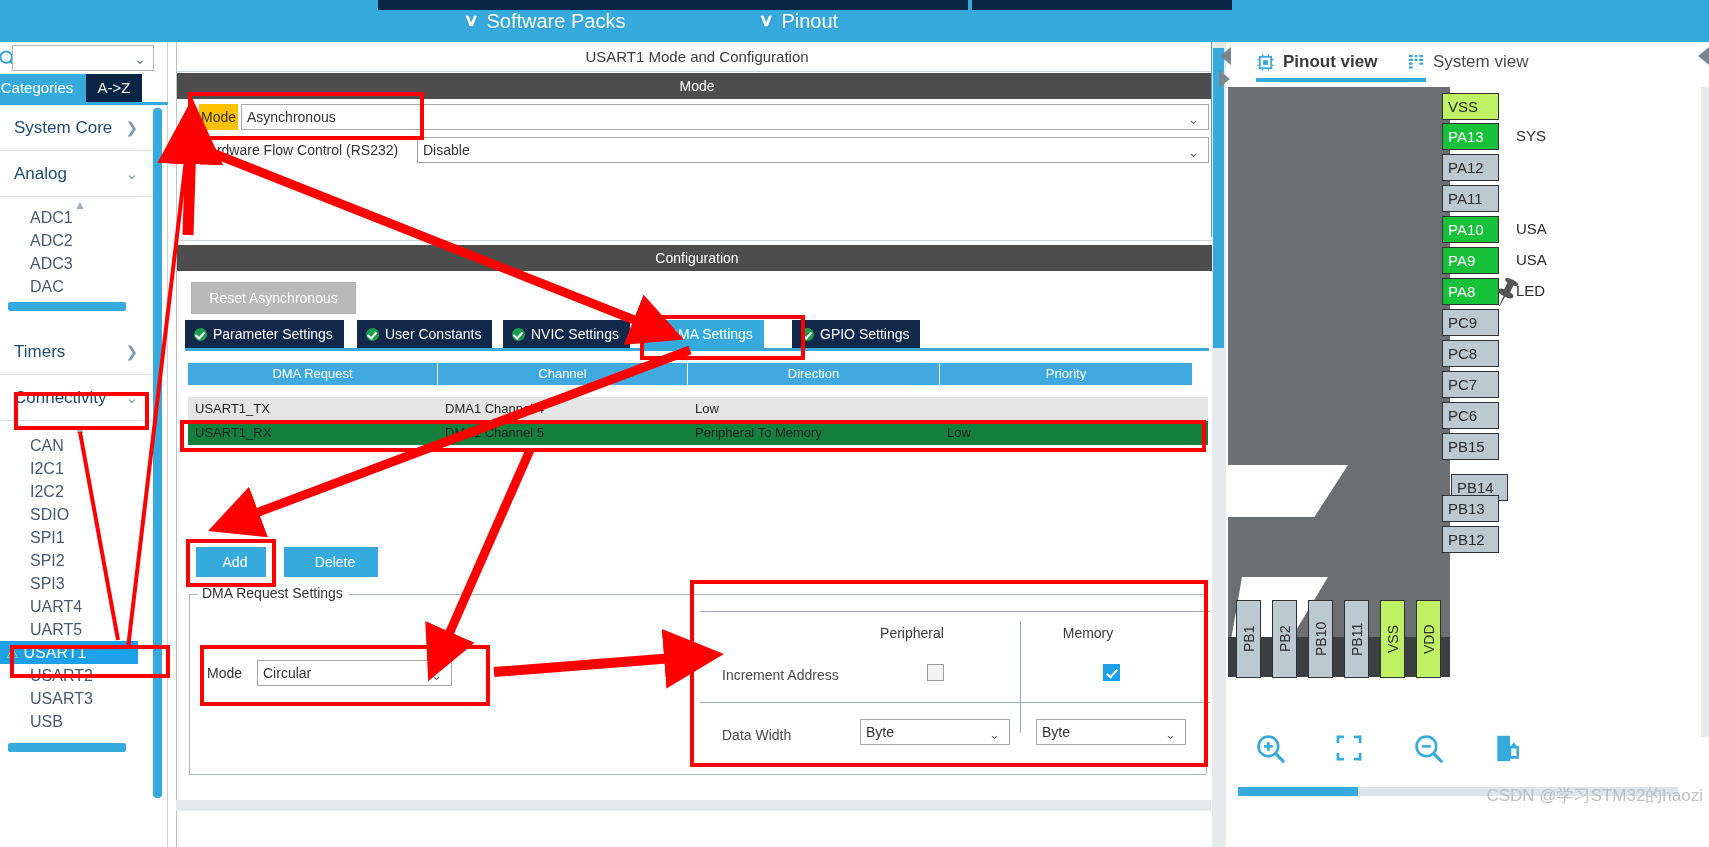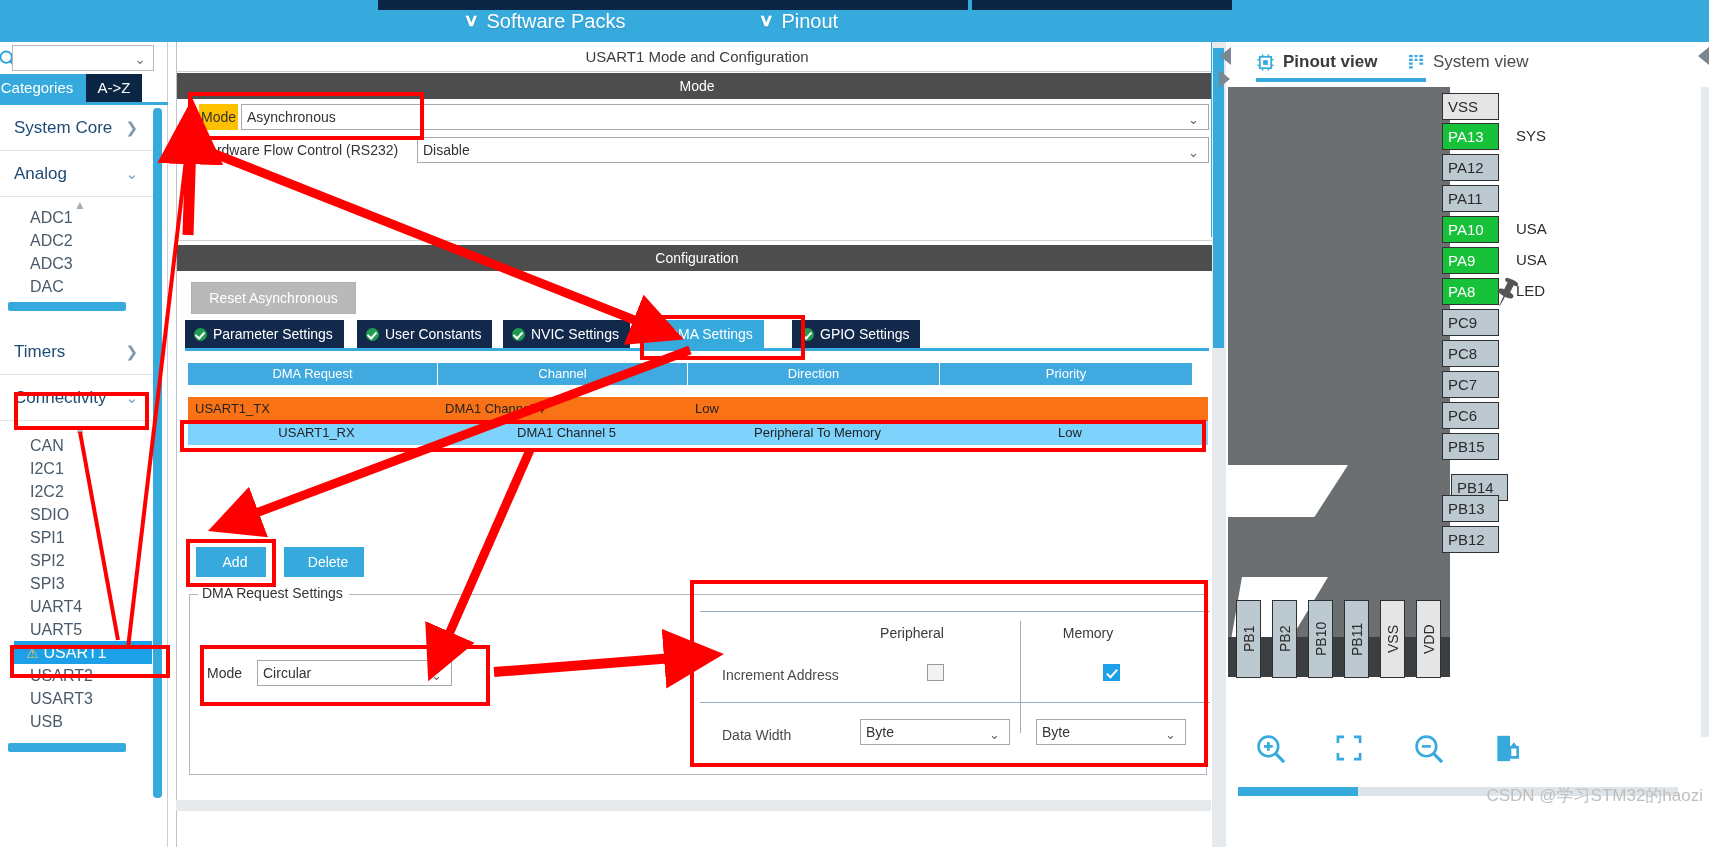--- a/index.html
+++ b/index.html
@@ -120,22 +120,22 @@
   }
   .tab-underline { position:absolute; left:185px; top:348px; width:1024px; height:3px; background:#36a9dd; }
 
   
   .dtable { position:absolute; left:188px; top:363px; width:1020px; }
   .dhead { display:flex; height:22px; }
   .dhead div {
     background:#3fa9e0; color:#ffffff; font-size:13px; text-align:center;
     line-height:22px; border-right:1px solid #ffffff;
   }
-  .drow { display:flex; height:24px; background:#f97316; }
-  .drow.sel { background:#7dd3fc;text-align:center; }
+  .drow { display:flex; height:24px; background:#e5e5e5; }
+  .drow.sel { background:#15803d; }
   .drow div { font-size:13px; color:#222; line-height:24px; padding-left:7px; }
   .c1{width:250px;} .c2{width:250px;} .c3{width:252px;} .c4{width:253px;}
 
   .btn-blue {
     position:absolute; background:#36a9dd; color:#ffffff; font-size:14px;
     text-align:center; line-height:30px; border:none;padding-left:8px;
   }
 
   .groupbox {
     position:absolute; left:189px; top:595px; width:1018px; height:180px;
@@ -186,21 +186,21 @@
     position:absolute; left:3px; top:400px; font-size:31px; color:#ffffff; font-weight:bold;
     letter-spacing:0.5px;
   }
   .chip-dark-bottom { position:absolute; left:0; top:550px; width:222px; height:40px; background:#3c3f41; }
 
   .pin {
     position:absolute; border:1px solid #2f3133; font-size:15px; color:#2b2b2b;
     background:#bdc9d1; line-height:1; display:flex; align-items:center;
   }
   .pin.green { background:#17c13a; color:#ffffff; }
-  .pin.vcc   { background:#e5e5e5; color:#2b2b2b; }
+  .pin.vcc   { background:#bef264; color:#2b2b2b; }
   .pin.right { padding-left:5px; height:27px; width:57px; }
   .pin.bottom {
     width:25px; height:78px; justify-content:center;
     writing-mode: vertical-rl; transform: rotate(180deg); padding:0; font-size:14px;
   }
   .pin-sig { position:absolute; font-size:15px; color:#2b2b2b; }
 
   .zoomtools { position:absolute; left:0; top:690px; width:450px; height:50px; }
   .ztool { position:absolute; top:0; color:#36a9dd; }
   .hscroll-r { position:absolute; left:10px; top:745px; width:440px; height:9px; background:#dfe4e8; }
@@ -293,21 +293,21 @@
       <div style="margin-top:-3px;">
         <div class="leaf">CAN</div>
         <div class="leaf">I2C1</div>
         <div class="leaf">I2C2</div>
         <div class="leaf">SDIO</div>
         <div class="leaf">SPI1</div>
         <div class="leaf">SPI2</div>
         <div class="leaf">SPI3</div>
         <div class="leaf">UART4</div>
         <div class="leaf">UART5</div>
-        <div class="leaf sel" style="padding-left:12px;margin-left:14px;">
+        <div class="leaf sel" style="padding-left:6px;">
           <span class="warn">⚠</span><span>USART1</span>
         </div>
         <div class="leaf">USART2</div>
         <div class="leaf">USART3</div>
         <div class="leaf">USB</div>
       </div>
       <div class="hbar short" style="margin-top:10px;"></div>
     </div>
 
     <div class="vscroll" style="top:66px; height:690px;"></div>
@@ -382,21 +382,21 @@
     </div>
     <div class="drow sel">
       <div class="c1">USART1_RX</div>
       <div class="c2">DMA1 Channel 5</div>
       <div class="c3">Peripheral To Memory</div>
       <div class="c4">Low</div>
     </div>
   </div>
 
   <div class="btn-blue" style="left:196px; top:547px; width:70px; height:30px;">Add</div>
-  <div class="btn-blue" style="left:284px; top:547px; width:80px; height:30px;">Delete</div>
+  <div class="btn-blue" style="left:284px; top:547px; width:94px; height:30px;">Delete</div>
 
   <div class="groupbox">
     <div class="gtop-l"></div>
     <div class="gtop-r" style="width:858px;"></div>
     <div class="group-title">DMA Request Settings</div>
   </div>
 
   <div style="position:absolute; left:207px; top:660px;">
     <span class="field-label" style="position:relative; left:0;">Mode</span>
     <div class="combo" style="left:50px; top:0; width:195px;">

